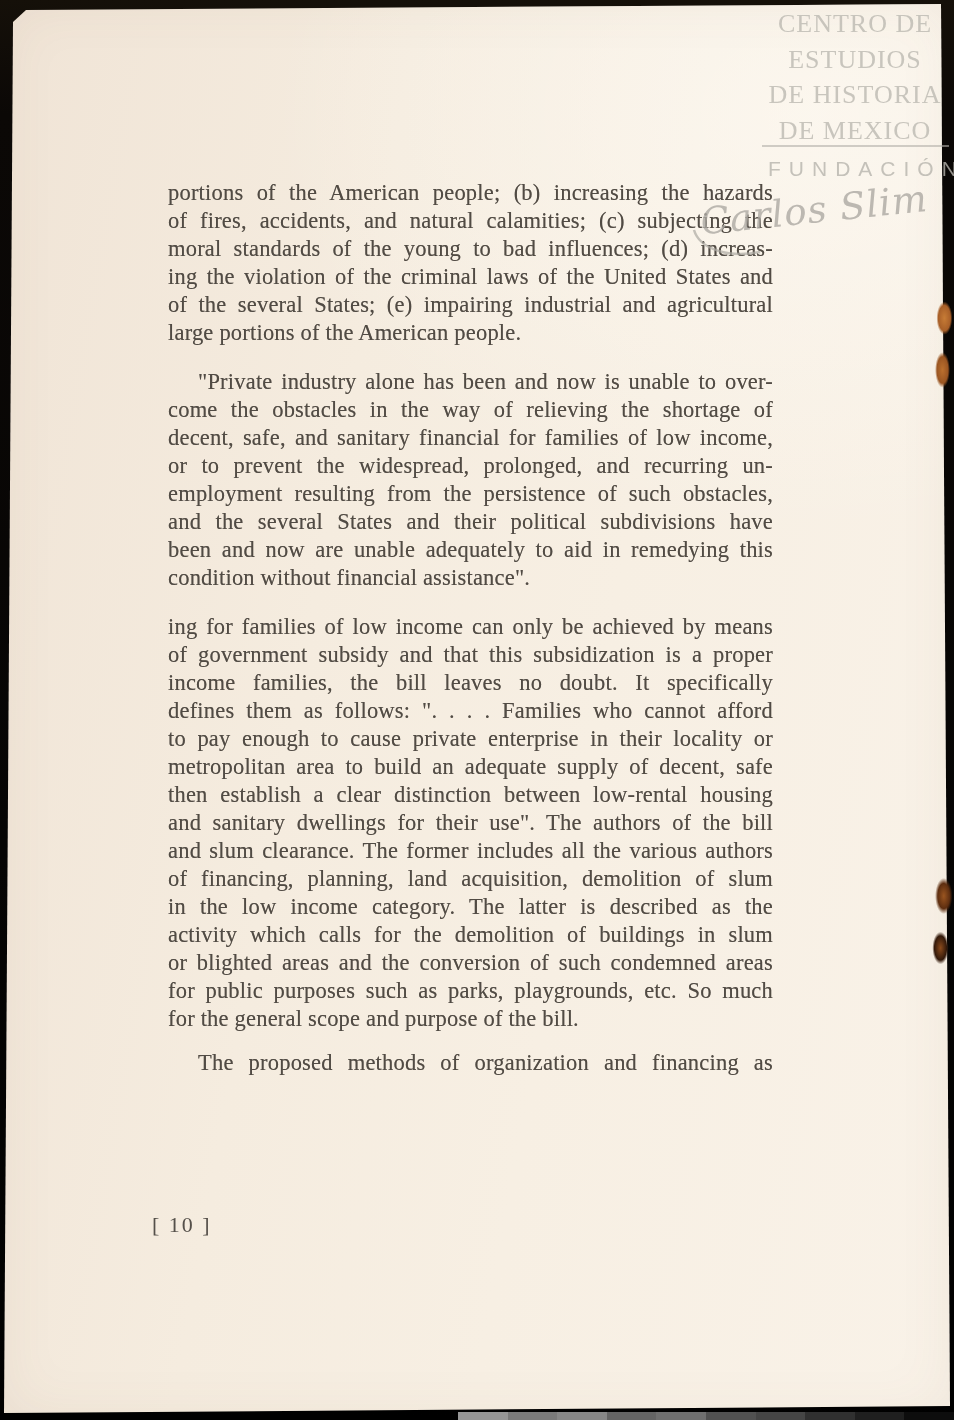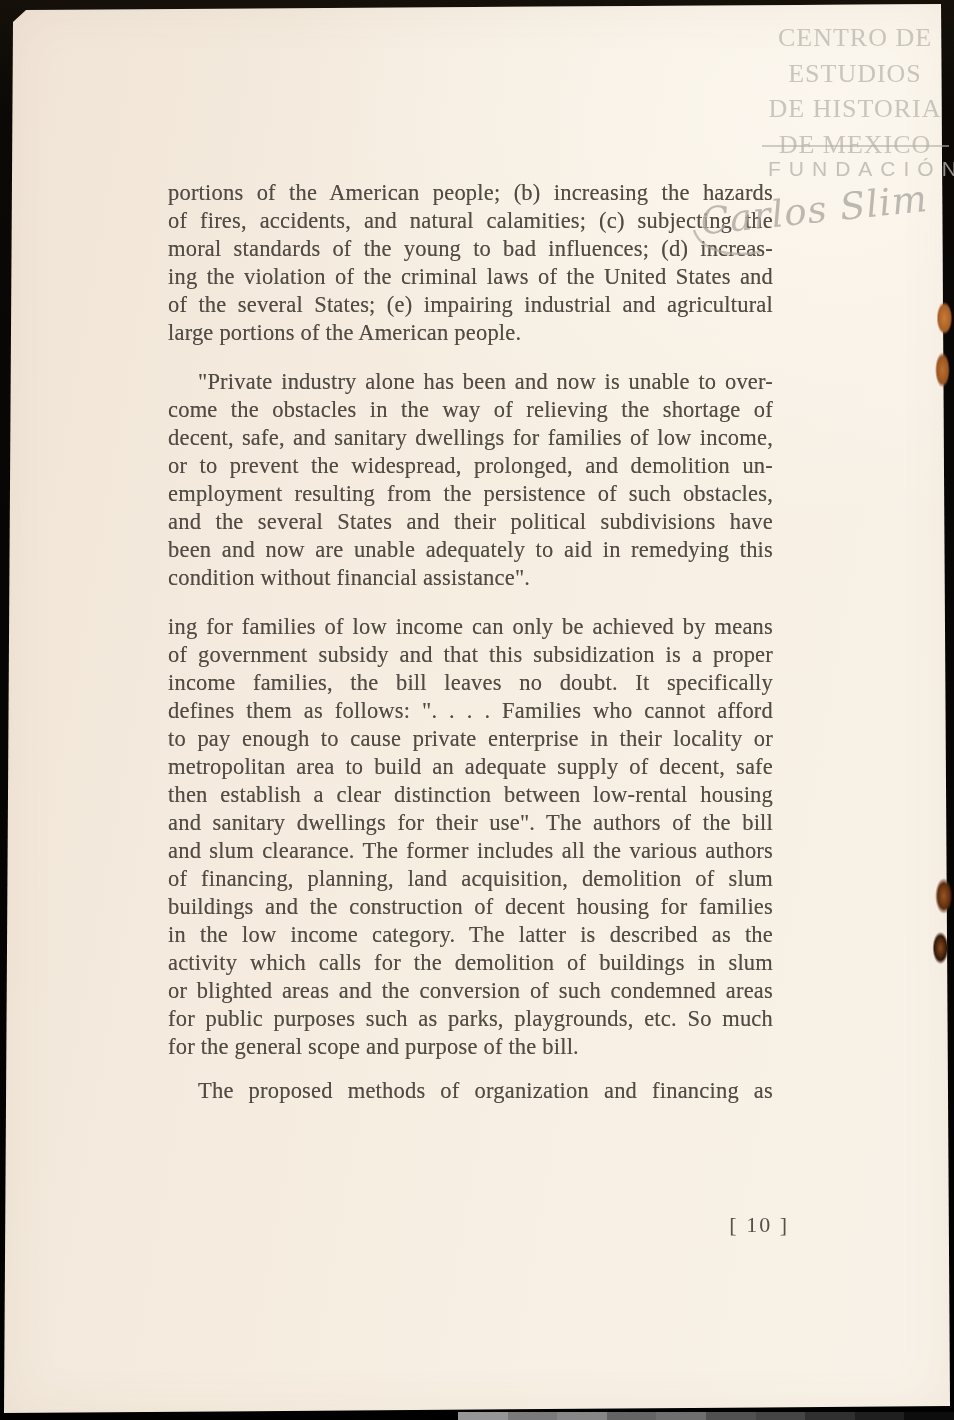--- a/index.html
+++ b/index.html
@@ -24,26 +24,26 @@
     text-shadow:0 0 .5px rgba(81,75,68,.55);
   }
   .para{margin:16px;}
   .para + .para{margin-top:21px;}
   .para.p3{margin-top:14px;}
   .line{text-align:justify;text-align-last:justify;white-space:normal;}
   .line.last{text-align-last:left;}
   .line.indent{text-indent:30px;}
   .pagenum{
     position:absolute;left:152px;top:1212px;width:637px;
-    text-align:right;font-size:22px;letter-spacing:2px;color:#55504a;
+    text-align:left;font-size:22px;letter-spacing:2px;color:#55504a;
   }
   
   .wm{position:absolute;z-index:5;}
   .wm-org{
-    left:762px;top:20px;width:186px;
+    left:762px;top:6px;width:186px;
     text-align:center;font-family:"Liberation Serif",serif;
     font-size:26px;line-height:35.5px;letter-spacing:1px;
     color:rgba(186,183,176,.78);
   }
   .wm-rule{
     left:762px;top:145px;width:187px;height:0;
     border-top:2px solid rgba(178,175,168,.6);
   }
   .wm-foundation{
     left:768px;top:157px;width:190px;
@@ -91,39 +91,38 @@
           <div class="line">portions of the American people; (b) increasing the hazards</div>
           <div class="line">of fires, accidents, and natural calamities; (c) subjecting the</div>
           <div class="line">moral standards of the young to bad influences; (d) increas-</div>
           <div class="line">ing the violation of the criminal laws of the United States and</div>
           <div class="line">of the several States; (e) impairing industrial and agricultural</div>
           <div class="line last">large portions of the American people.</div>
         </div>
         <div class="para p1">
           <div class="line indent">"Private industry alone has been and now is unable to over-</div>
           <div class="line">come the obstacles in the way of relieving the shortage of</div>
-          <div class="line">decent, safe, and sanitary dwellings for families of low income,</div>
-          <div class="line">or to prevent the widespread, prolonged, and demolition un-</div>
+          <div class="line">decent, safe, and sanitary financial for families of low income,</div>
+          <div class="line">or to prevent the widespread, prolonged, and recurring un-</div>
           <div class="line">employment resulting from the persistence of such obstacles,</div>
           <div class="line">and the several States and their political subdivisions have</div>
           <div class="line">been and now are unable adequately to aid in remedying this</div>
           <div class="line last">condition without financial assistance".</div>
         </div>
         <div class="para p2">
           <div class="line">ing for families of low income can only be achieved by means</div>
           <div class="line">of government subsidy and that this subsidization is a proper</div>
           <div class="line">income families, the bill leaves no doubt.  It specifically</div>
           <div class="line">defines them as follows: ". . . . Families who cannot afford</div>
           <div class="line">to pay enough to cause private enterprise in their locality or</div>
           <div class="line">metropolitan area to build an adequate supply of decent, safe</div>
           <div class="line">then establish a clear distinction between low-rental housing</div>
           <div class="line">and sanitary dwellings for their use".  The authors of the bill</div>
           <div class="line">and slum clearance.  The former includes all the various authors</div>
           <div class="line">of financing, planning, land acquisition, demolition of slum</div>
-          <div class="line">buildings and the construction of decent housing for families</div>
           <div class="line">in the low income category.  The latter is described as the</div>
           <div class="line">activity which calls for the demolition of buildings in slum</div>
           <div class="line">or blighted areas and the conversion of such condemned areas</div>
           <div class="line">for public purposes such as parks, playgrounds, etc.  So much</div>
           <div class="line last">for the general scope and purpose of the bill.</div>
         </div>
         <div class="para p3">
           <div class="line indent">The proposed methods of organization and financing as</div>
         </div>
       </div>

